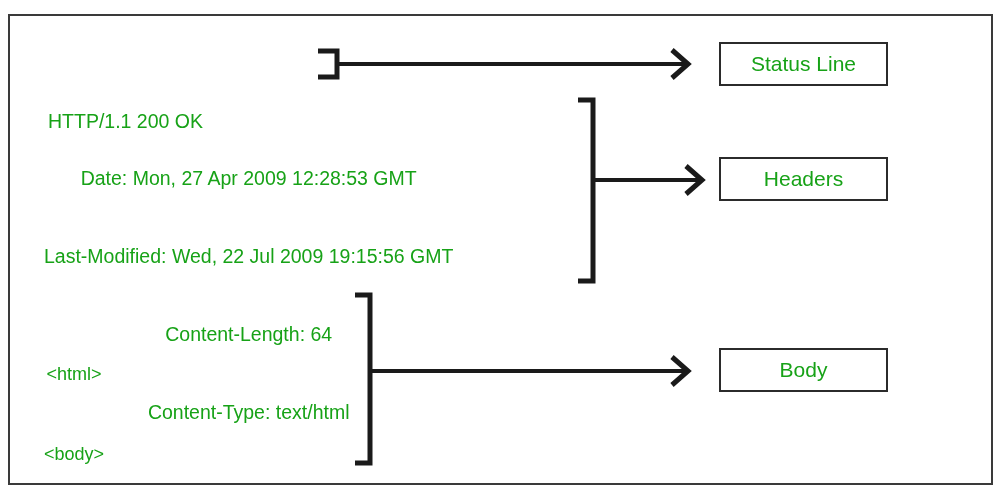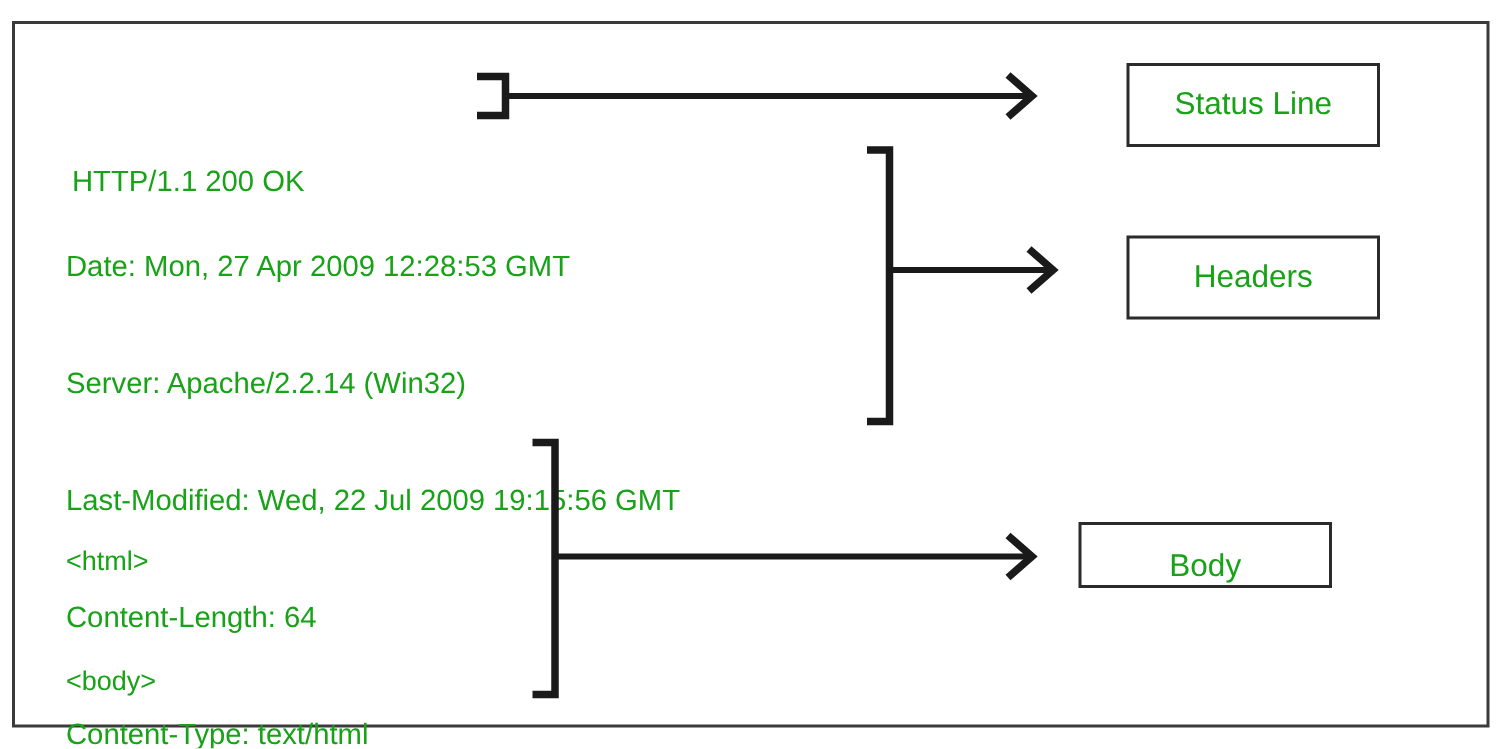--- a/index.html
+++ b/index.html
@@ -34,37 +34,37 @@
     color: #17a217;
     font-size: 19.5px;
     line-height: 26px;
     white-space: pre;
     letter-spacing: 0px;
   }
   #status-line-text { left: 48px; top: 56px; }
   #headers-text     { left: 44px; top: 113px; }
   #body-text        { left: 44px; top: 308px; font-size: 18px; line-height: 26.5px; }
 
-  .msg-line { display: block; white-space: pre; }
+  .msg-line { display: block; white-space: pre; text-align: center; }
 
   
   .label-box {
     position: absolute;
     border: 2px solid #2b2b2b;
     background: #ffffff;
     box-sizing: border-box;
     display: flex;
     align-items: center;
     justify-content: center;
     color: #17a217;
     font-size: 21px;
   }
-  #box-status-line { left: 719px; top: 42px;  width: 169px; height: 56px; margin-left: 32px; }
-  #box-headers     { left: 719px; top: 157px; width: 169px; height: 56px; margin-left: 32px; }
-  #box-body        { left: 719px; top: 348px; width: 169px; height: 44px; align-items: flex-end; }
+  #box-status-line { left: 719px; top: 42px;  width: 169px; height: 44px; }
+  #box-headers     { left: 719px; top: 157px; width: 169px; height: 44px; }
+  #box-body        { left: 719px; top: 348px; width: 169px; height: 44px; }
 
   
   #connectors {
     position: absolute;
     left: 0;
     top: 0;
     width: 1007px;
     height: 499px;
     pointer-events: none;
   }
@@ -75,21 +75,20 @@
 <div id="canvas">
 
   <div id="outer-frame"></div>
 
   <div class="msg-block" id="status-line-text">
     <span class="msg-line">HTTP/1.1 200 OK</span>
   </div>
 
   <div class="msg-block" id="headers-text">
     <span class="msg-line">Date: Mon, 27 Apr 2009 12:28:53 GMT</span>
-    <span class="msg-line">Server: Apache/2.2.14 (Win32)</span>
     <span class="msg-line">Last-Modified: Wed, 22 Jul 2009 19:15:56 GMT</span>
     <span class="msg-line">Content-Length: 64</span>
     <span class="msg-line">Content-Type: text/html</span>
     
   </div>
 
   <div class="msg-block" id="body-text">
     <span class="msg-line">&lt;html&gt;</span>
     <span class="msg-line">&lt;body&gt;</span>
     

